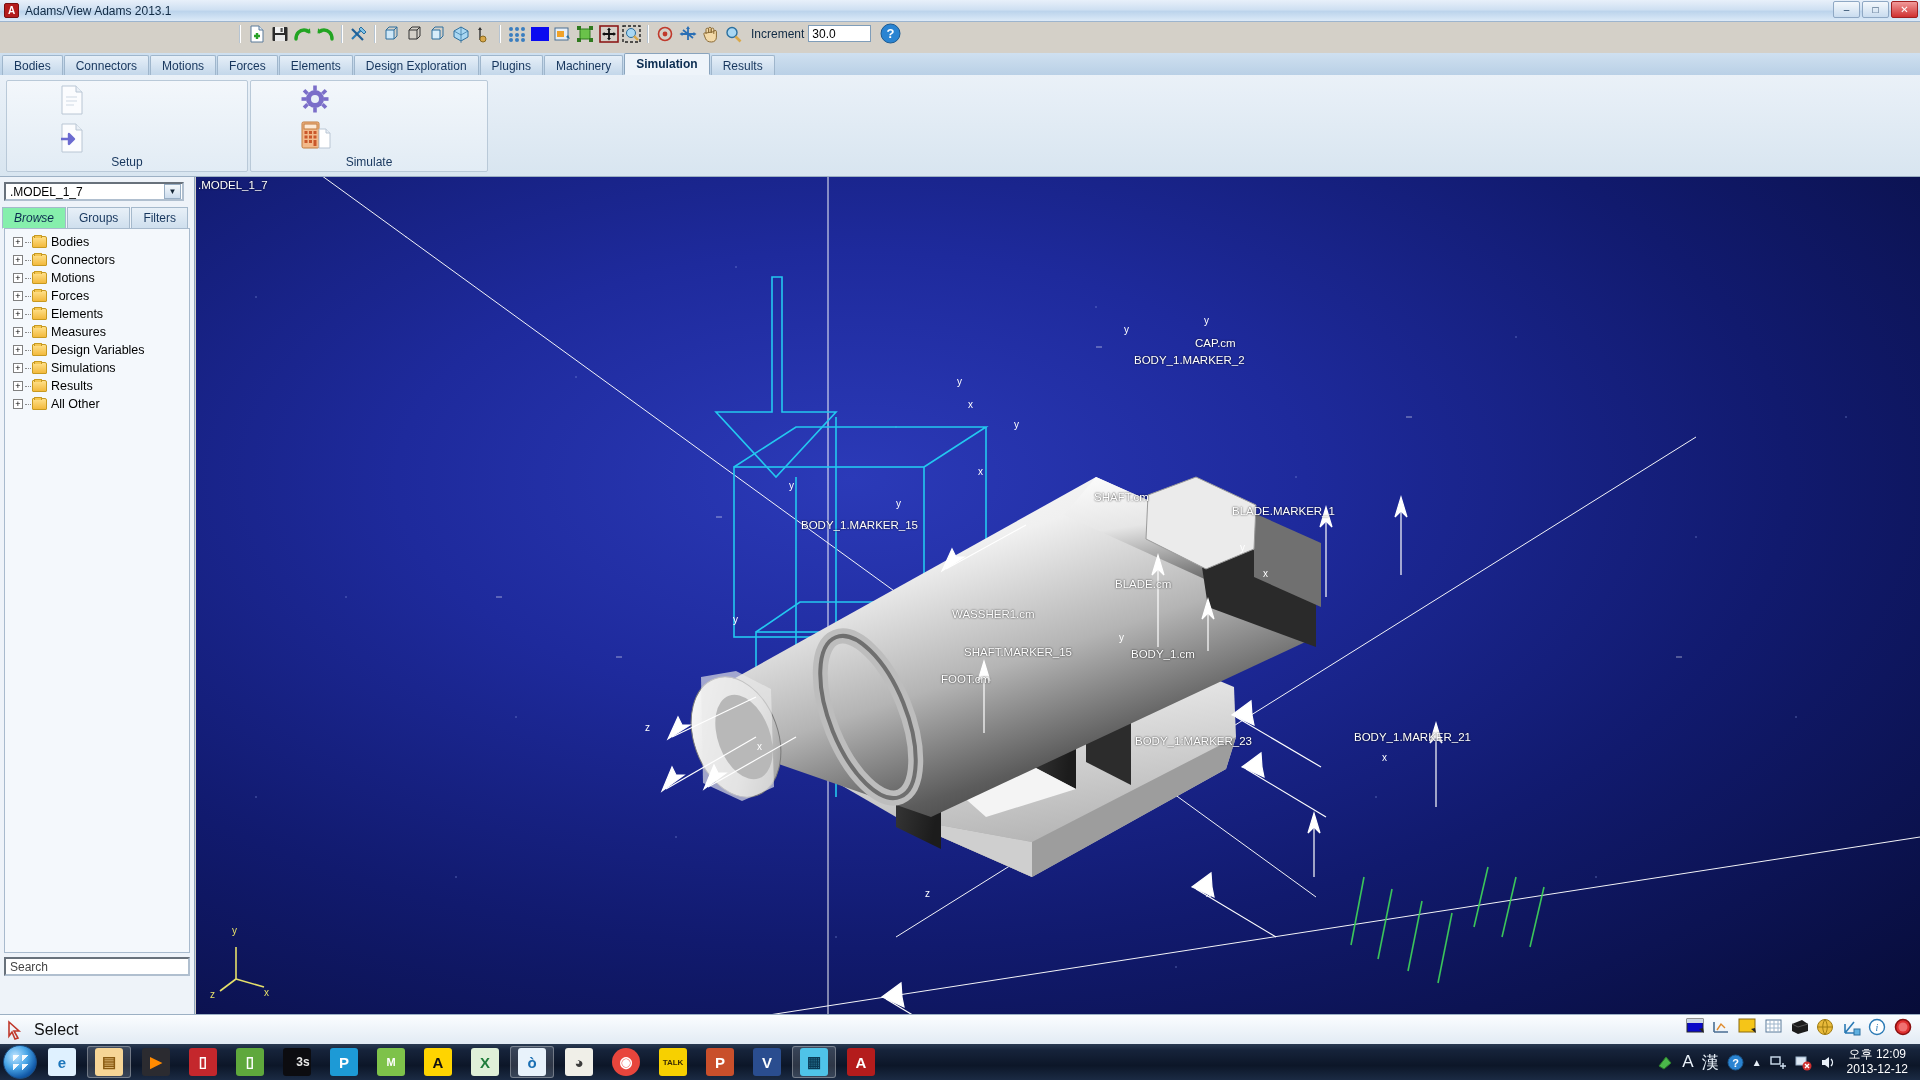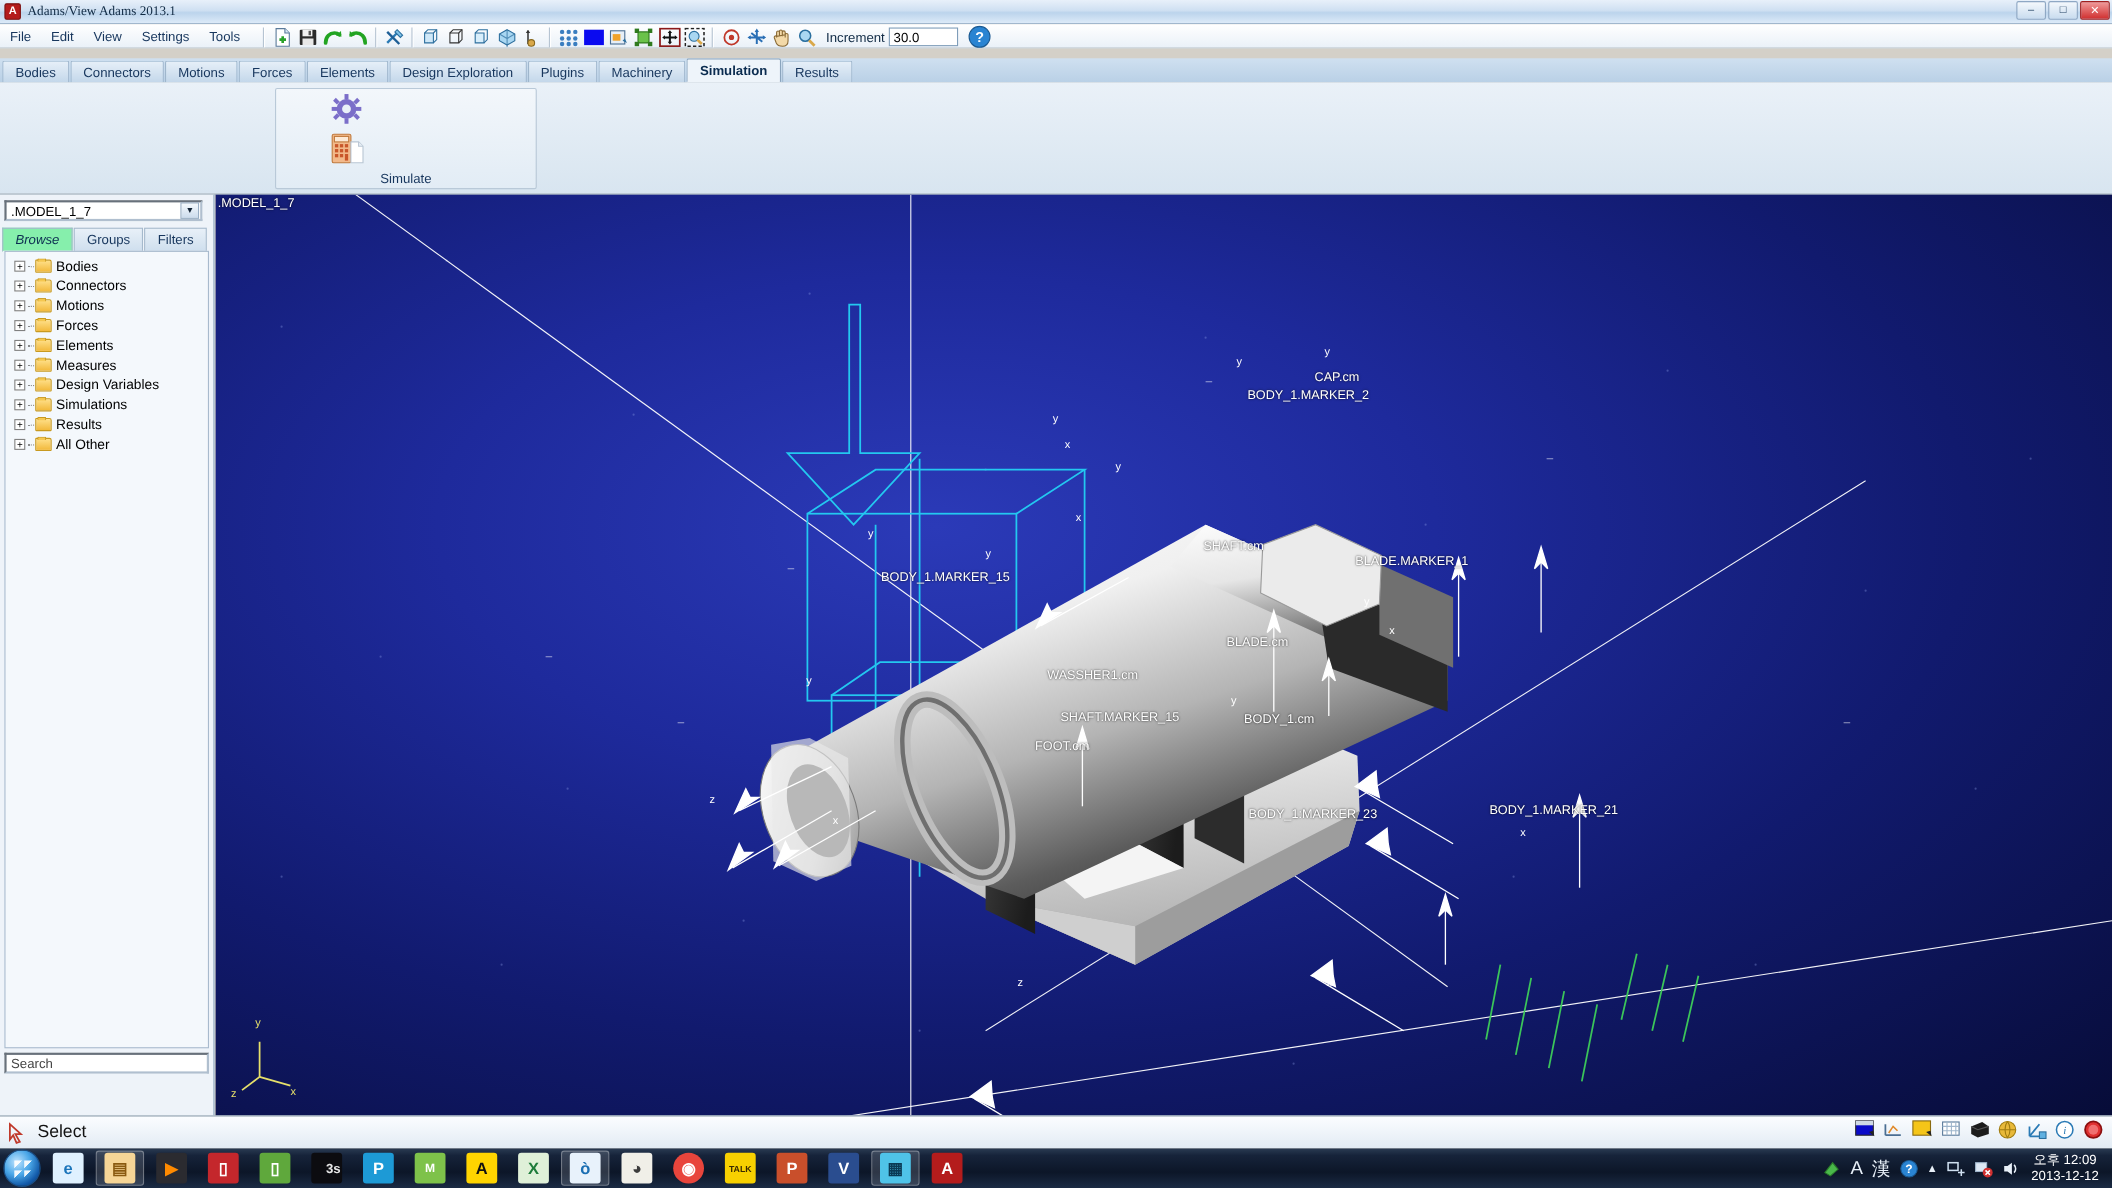--- a/index.html
+++ b/index.html
@@ -17,21 +17,21 @@
     background: linear-gradient(to bottom,#e8f0fa 0%,#cfe0f2 45%,#bcd4ec 55%,#dceaf8 100%);
     border-bottom: 1px solid #9cb4ce;
     display:flex; align-items:center;
   }
   .title-icon {
     width:15px; height:15px; margin-left:4px; margin-right:6px;
     background:#b41c1c; color:#fff; font-size:10px; font-weight:bold;
     display:flex; align-items:center; justify-content:center;
     border:1px solid #7a1010; border-radius:2px;
   }
-  .title-text { font-size:12px; color:#102a44;font-family:Liberation Serif, serif; }
+  .title-text { font-size:12px; color:#102a44; }
   .win-btns { position:absolute; right:2px; top:1px; display:flex; gap:2px; }
   .win-btn {
     width:27px; height:17px;
     background: linear-gradient(to bottom,#f4f8fc,#c9dcef);
     border:1px solid #8fa8c4; border-radius:2px;
     display:flex; align-items:center; justify-content:center;
     font-size:10px; color:#1a3a5c;
   }
   .win-btn.close { background: linear-gradient(to bottom,#f09a9a,#d03030); color:#fff; border-color:#a02020;}
 
@@ -218,27 +218,20 @@
   <div class="titlebar">
     <div class="title-icon">A</div>
     <div class="title-text">Adams/View Adams 2013.1</div>
     <div class="win-btns">
       <div class="win-btn">–</div>
       <div class="win-btn">□</div>
       <div class="win-btn close">✕</div>
     </div>
   </div>
 
-  <div class="menurow">
-    <div class="menu-item">File</div>
-    <div class="menu-item">Edit</div>
-    <div class="menu-item">View</div>
-    <div class="menu-item">Settings</div>
-    <div class="menu-item">Tools</div>
-  </div>
 
   <div class="toolbar" style="padding-left:235px;">
     <div class="tb-sep"></div>
 
     <div class="tb-btn" title="New">
       <svg width="18" height="18" viewBox="0 0 18 18">
           <path d="M3 1h8l4 4v12H3z" fill="#fff" stroke="#5a7a9a"></path>
           <path d="M11 1v4h4" fill="#dce8f4" stroke="#5a7a9a"></path>
           <path d="M6 11h6M9 8v6" stroke="#2aa22a" stroke-width="2.4"></path>
         </svg>
@@ -402,20 +395,39 @@
     <div class="rtab">Forces</div>
     <div class="rtab">Elements</div>
     <div class="rtab">Design Exploration</div>
     <div class="rtab">Plugins</div>
     <div class="rtab">Machinery</div>
     <div class="rtab active">Simulation</div>
     <div class="rtab">Results</div>
   </div>
 
   <div class="ribbon-body">
+    <div class="rgroup" style="left:6px; width:242px;">
+      <div class="gicons" style="text-align:left; padding-left:52px;">
+        <div style="height:34px;">
+          <svg width="26" height="30" viewBox="0 0 26 30">
+              <path d="M3 1h14l6 6v22H3z" fill="#fbfcfe" stroke="#b9c6d4"></path>
+              <path d="M17 1v6h6" fill="#e9eff6" stroke="#b9c6d4"></path>
+              <path d="M7 12h11M7 16h11M7 20h8" stroke="#cfd9e4"></path>
+            </svg>
+        </div>
+        <div style="height:34px; margin-top:4px;">
+          <svg width="26" height="30" viewBox="0 0 26 30">
+              <path d="M3 1h14l6 6v22H3z" fill="#fbfcfe" stroke="#b9c6d4"></path>
+              <path d="M17 1v6h6" fill="#e9eff6" stroke="#b9c6d4"></path>
+              <path d="M2 16h12M10 11l5 5-5 5z" fill="#6a6ad0" stroke="#6a6ad0" stroke-width="2.4" stroke-linejoin="round"></path>
+            </svg>
+        </div>
+      </div>
+      <div class="glabel">Setup</div>
+    </div>
 
     <div class="rgroup" style="left:250px; width:238px;">
       <div class="gicons" style="text-align:left; padding-left:50px;">
         <div style="height:32px;">
           <svg width="28" height="28" viewBox="0 0 28 28">
             <g fill="#7b6ec9">
                 <circle cx="14" cy="14" r="9"></circle>
               </g>
             <g fill="#7b6ec9">
               <rect x="12.2" y="0.5" width="3.6" height="5"></rect>

